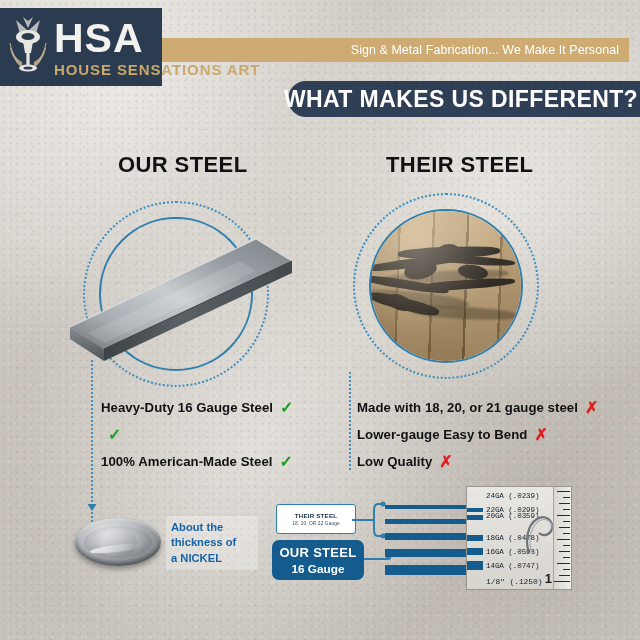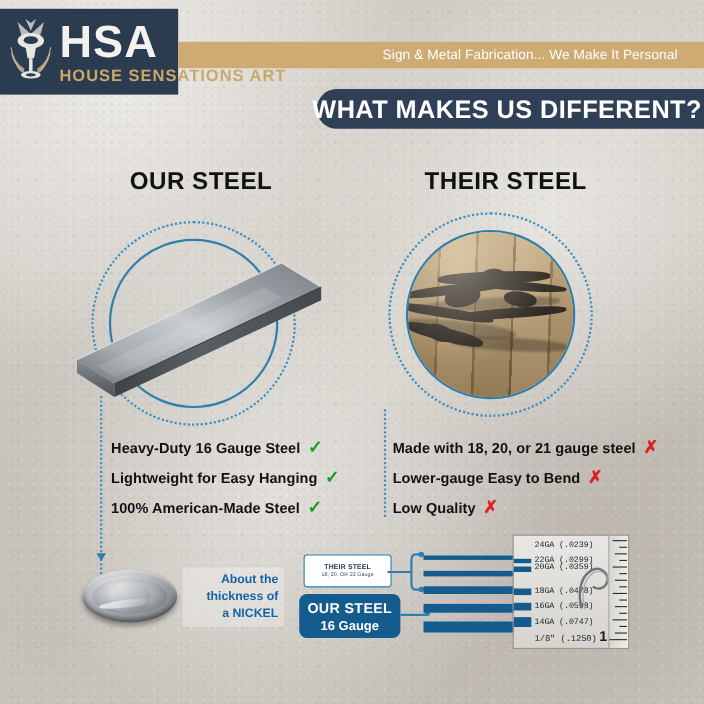--- a/index.html
+++ b/index.html
@@ -39,23 +39,23 @@
   #logo-words{display:flex;flex-direction:column;line-height:1;}
   #logo-hsa{
     color:#f3f2ee;font-size:41px;font-weight:bold;letter-spacing:1px;
     font-family:"Liberation Sans", sans-serif;
   }
   #logo-sub{
     color:#c9a86a;font-size:15px;font-weight:bold;letter-spacing:.9px;
     margin-top:3px;white-space:nowrap;
   }
   #tagline-bar{
-    position:absolute;left:162px;top:38px;right:0;height:24px;
+    position:absolute;left:162px;top:38px;right:11px;height:24px;
     background:#cdab72;display:flex;align-items:center;justify-content:flex-end;
-    padding-right:24px;box-sizing:border-box;
+    padding-right:10px;box-sizing:border-box;
   }
   #tagline-text{color:#ffffff;font-size:12.4px;letter-spacing:.1px;white-space:nowrap;}
 
   #title-banner{
     position:absolute;left:288px;top:81px;right:0;height:36px;
     background:#2f3f55;border-radius:18px 0 0 18px;
     display:flex;align-items:center;justify-content:center;
     padding-right:6px;box-sizing:border-box;
   }
   #title-text{
@@ -152,21 +152,20 @@
   }
   #nickel .gleam{
     position:absolute;left:18%;top:56%;width:62%;height:14%;border-radius:50%;
     background:linear-gradient(90deg, rgba(255,255,255,.75), rgba(255,255,255,0));
     transform:rotate(-7deg);
   }
   #nickel-caption{
     position:absolute;left:166px;top:516px;width:92px;
     background:rgba(255,255,255,.30);padding:4px 5px;box-sizing:border-box;
     border-radius:2px;
-    text-align:right;
   }
   #nickel-caption .cap{
     font-size:11.2px;font-weight:bold;color:#1663a8;line-height:1.38;
   }
 
   
   #their-chip{
     position:absolute;left:276px;top:504px;width:78px;height:28px;
     background:#ffffff;border:1px solid #2e7fae;border-radius:3px;
     display:flex;flex-direction:column;align-items:center;justify-content:center;
@@ -319,21 +318,20 @@
       <div class="shade"></div>
     </div>
   </div>
 
   <div class="bullets" id="bullets-left">
     <div class="bullet-row">
       <span class="bullet-text">Heavy-Duty 16 Gauge Steel</span>
       <span class="mark ok">✓</span>
     </div>
     <div class="bullet-row">
-      <span class="bullet-text">Lightweight for Easy Hanging</span>
       <span class="mark ok">✓</span>
     </div>
     <div class="bullet-row">
       <span class="bullet-text">100% American-Made Steel</span>
       <span class="mark ok">✓</span>
     </div>
   </div>
 
   <div class="bullets" id="bullets-right">
     <div class="bullet-row">

